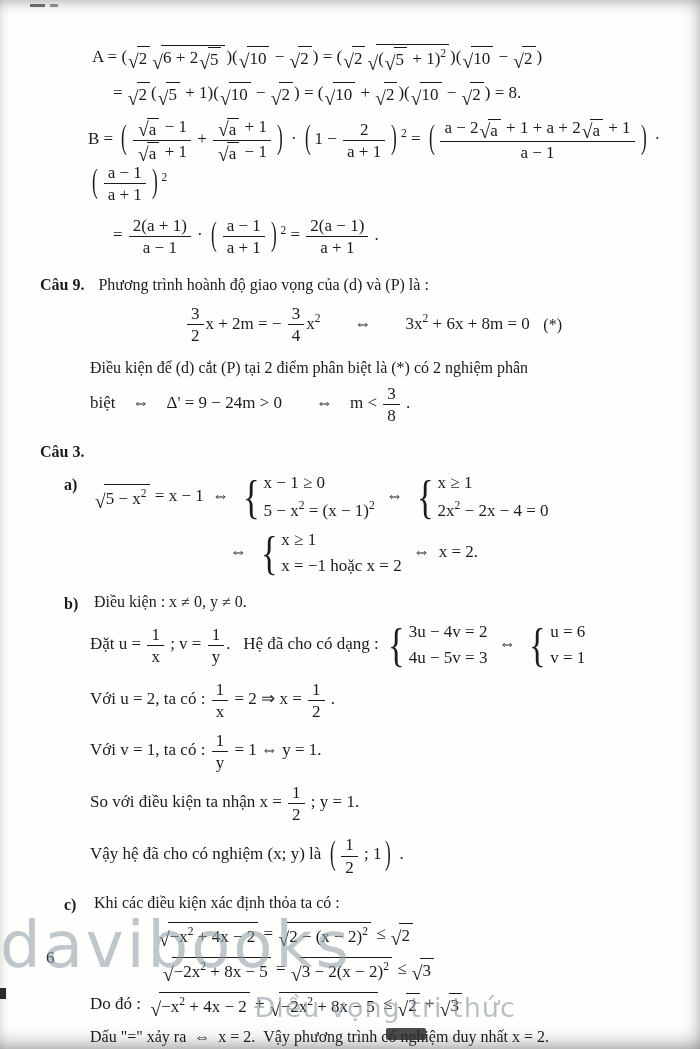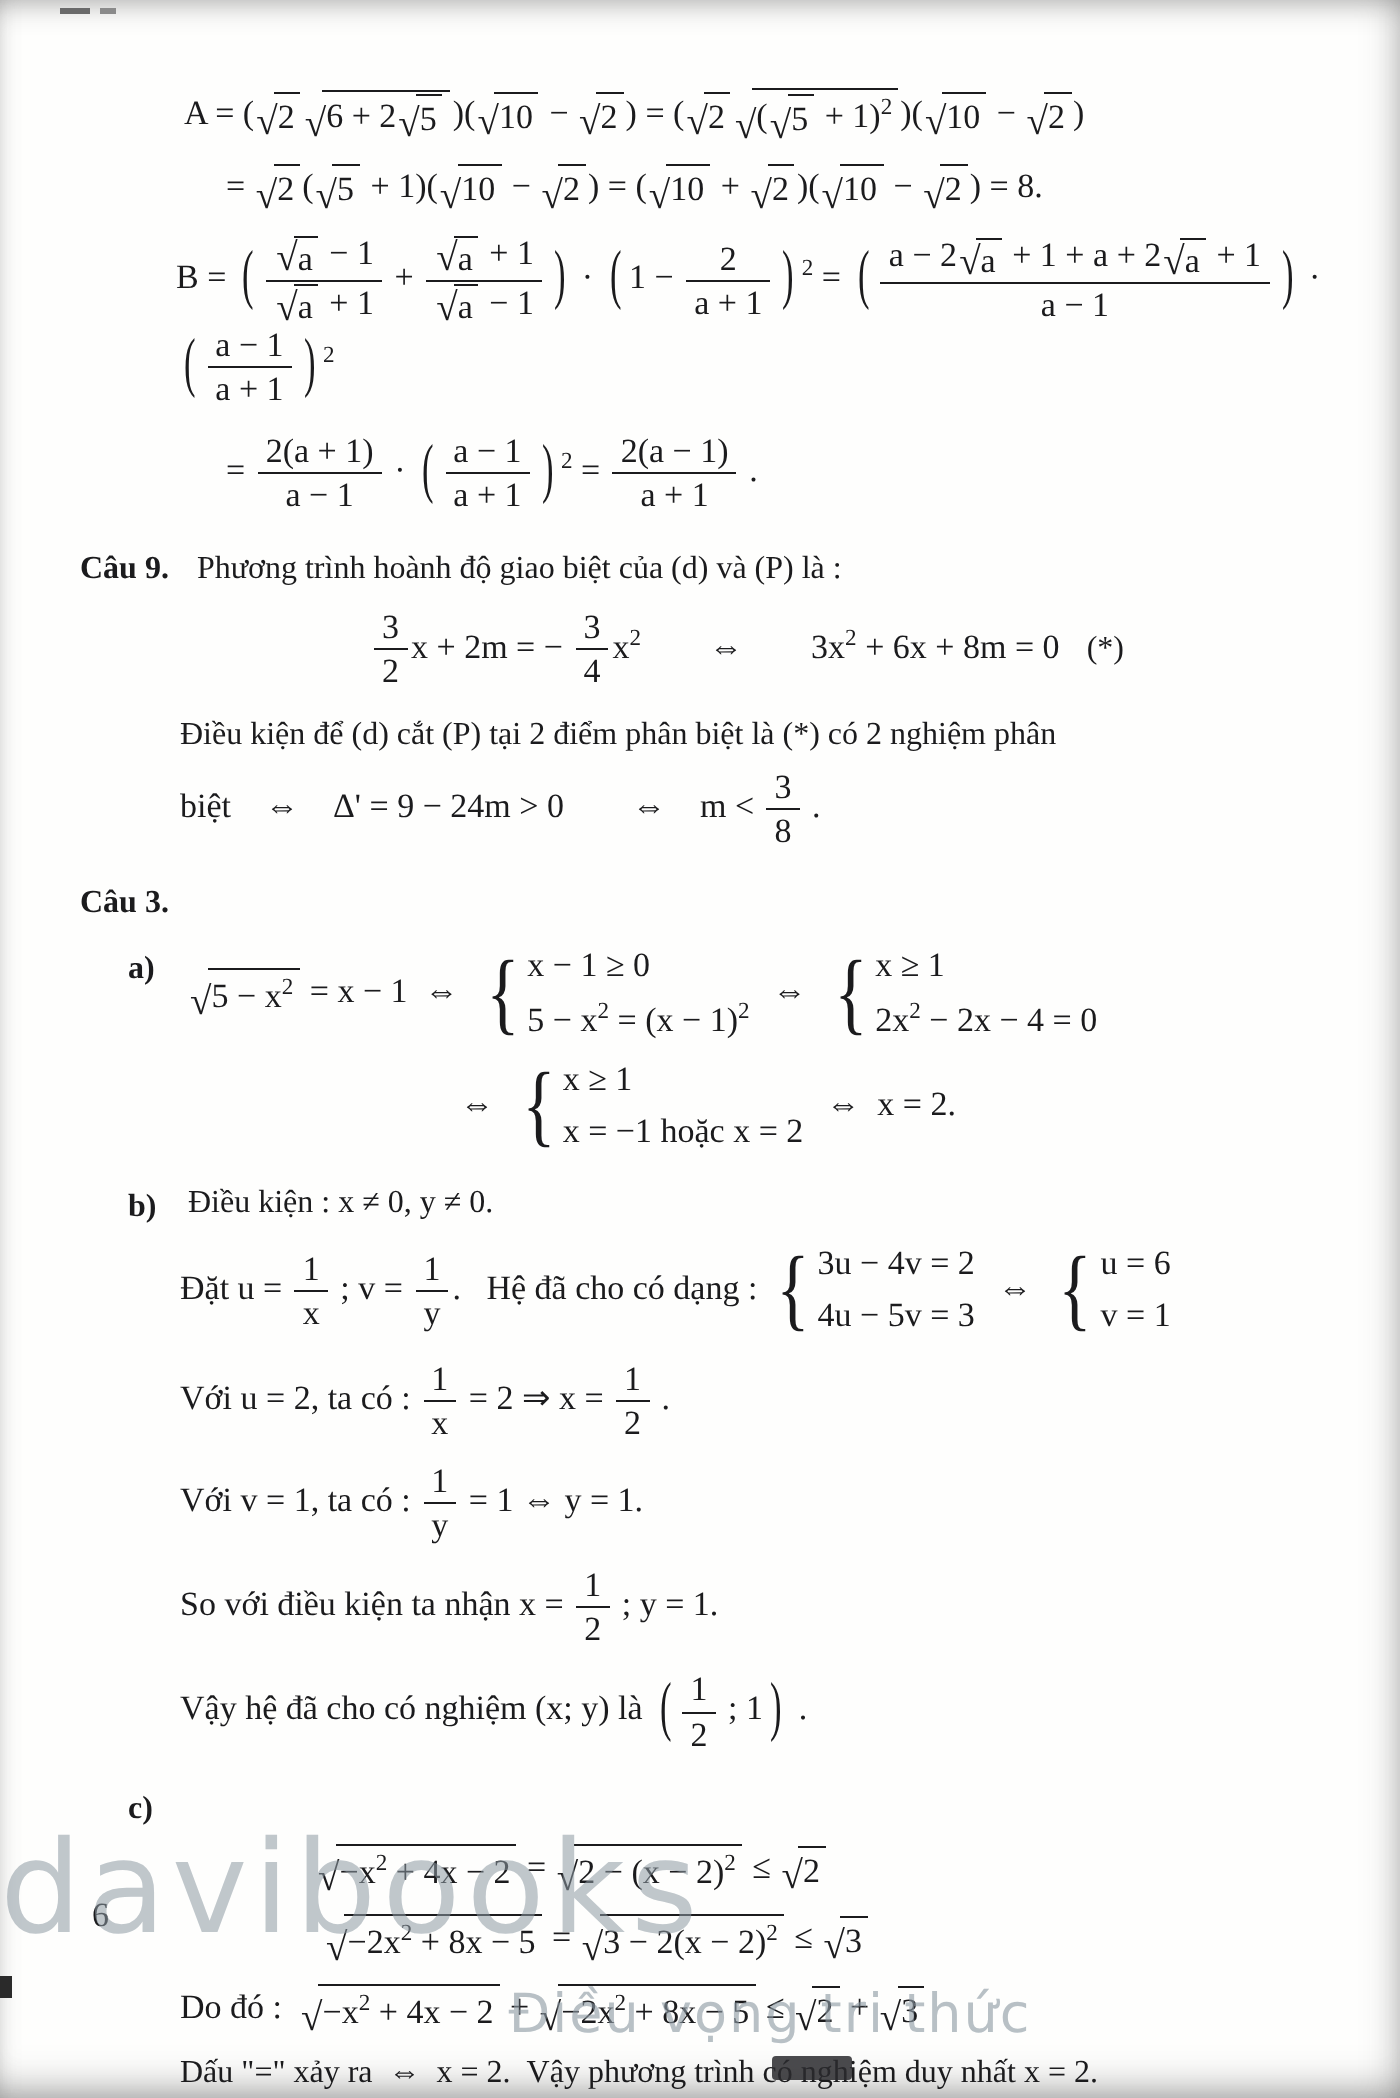--- a/index.html
+++ b/index.html
@@ -145,21 +145,21 @@
               <span class="rad">√</span>
               <span class="sqb">a</span>
             </span> + 1 + a + 2<span class="sq">
               <span class="rad">√</span>
               <span class="sqb">a</span>
             </span> + 1</span><span class="fd">a − 1</span></span><span class="bp">)</span> · <span class="bp">(</span><span class="fr"><span class="fn">a − 1</span><span class="fd">a + 1</span></span><span class="bp">)</span><sup>2</sup></div>
     <div class="row math" style="margin-left:73px;margin-bottom:16px">= <span class="fr"><span class="fn">2(a + 1)</span><span class="fd">a − 1</span></span> · <span class="bp">(</span><span class="fr"><span class="fn">a − 1</span><span class="fd">a + 1</span></span><span class="bp">)</span><sup>2</sup> = <span class="fr"><span class="fn">2(a − 1)</span><span class="fd">a + 1</span></span> .</div>
 
     <div class="row">
       <span class="lbl">Câu 9.</span>
-      <span>Phương trình hoành độ giao biệt của (d) và (P) là :</span>
+      <span>Phương trình hoành độ giao vọng của (d) và (P) là :</span>
     </div>
     <div class="row math rel" style="margin-left:145px;margin-bottom:12px">
       <span><span class="fr"><span class="fn">3</span><span class="fd">2</span></span>x + 2m = − <span class="fr"><span class="fn">3</span><span class="fd">4</span></span>x<sup>2</sup>  ⇔  3x<sup>2</sup> + 6x + 8m = 0</span>
       <span class="star">(*)</span>
     </div>
     <div class="row" style="margin-left:50px;margin-bottom:5px">Điều kiện để (d) cắt (P) tại 2 điểm phân biệt là (*) có 2 nghiệm phân</div>
     <div class="row math" style="margin-left:50px;margin-bottom:16px">biệt ⇔ Δ' = 9 − 24m &gt; 0  ⇔ m &lt; <span class="fr"><span class="fn">3</span><span class="fd">8</span></span> .</div>
 
     <div class="row lbl" style="margin-bottom:10px">Câu 3.</div>
 
@@ -207,20 +207,21 @@
             <span>v = 1</span>
           </span>
         </span></div>
     <div class="row math" style="margin-left:50px;margin-bottom:10px">Với u = 2, ta có : <span class="fr"><span class="fn">1</span><span class="fd">x</span></span> = 2 ⇒ x = <span class="fr"><span class="fn">1</span><span class="fd">2</span></span> .</div>
     <div class="row math" style="margin-left:50px;margin-bottom:11px">Với v = 1, ta có : <span class="fr"><span class="fn">1</span><span class="fd">y</span></span> = 1 ⇔ y = 1.</div>
     <div class="row math" style="margin-left:50px;margin-bottom:11px">So với điều kiện ta nhận x = <span class="fr"><span class="fn">1</span><span class="fd">2</span></span> ; y = 1.</div>
     <div class="row math" style="margin-left:50px;margin-bottom:15px">Vậy hệ đã cho có nghiệm (x; y) là <span class="bp">(</span><span class="fr"><span class="fn">1</span><span class="fd">2</span></span> ; 1<span class="bp">)</span> .</div>
 
     <div class="row item" style="margin-bottom:7px">
       <span class="lbl2">c)</span>
+      <span>Khi các điều kiện xác định thỏa ta có :</span>
     </div>
     <div class="row math" style="margin-left:118px;margin-bottom:8px"><span class="sq">
           <span class="rad">√</span>
           <span class="sqb">−x<sup>2</sup> + 4x − 2</span>
         </span> = <span class="sq">
           <span class="rad">√</span>
           <span class="sqb">2 − (x − 2)<sup>2</sup></span>
         </span> ≤ <span class="sq">
           <span class="rad">√</span>
           <span class="sqb">2</span>

